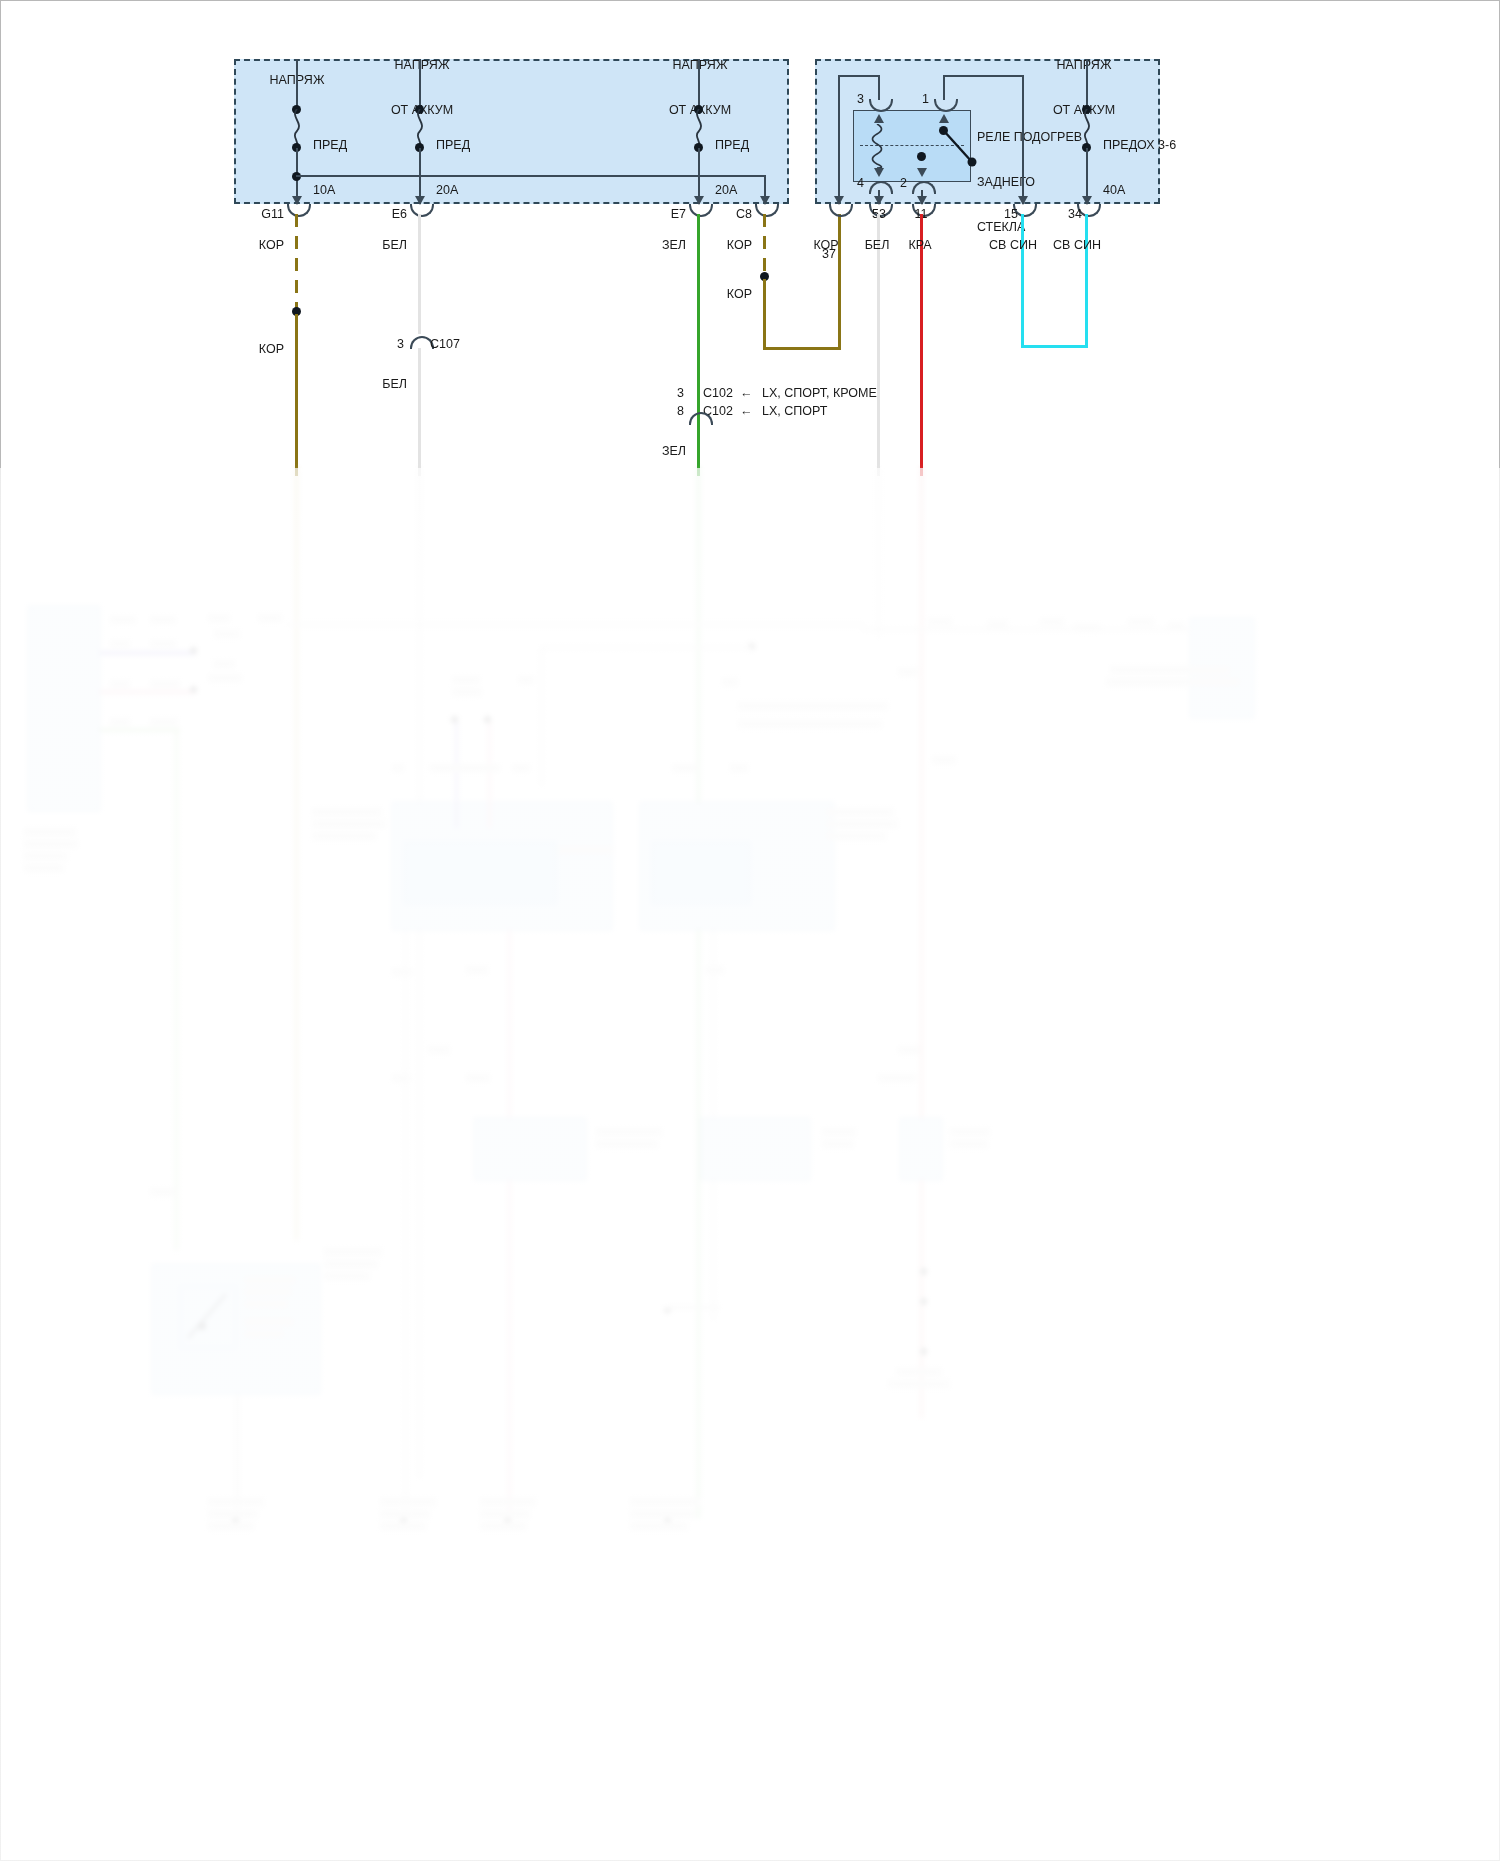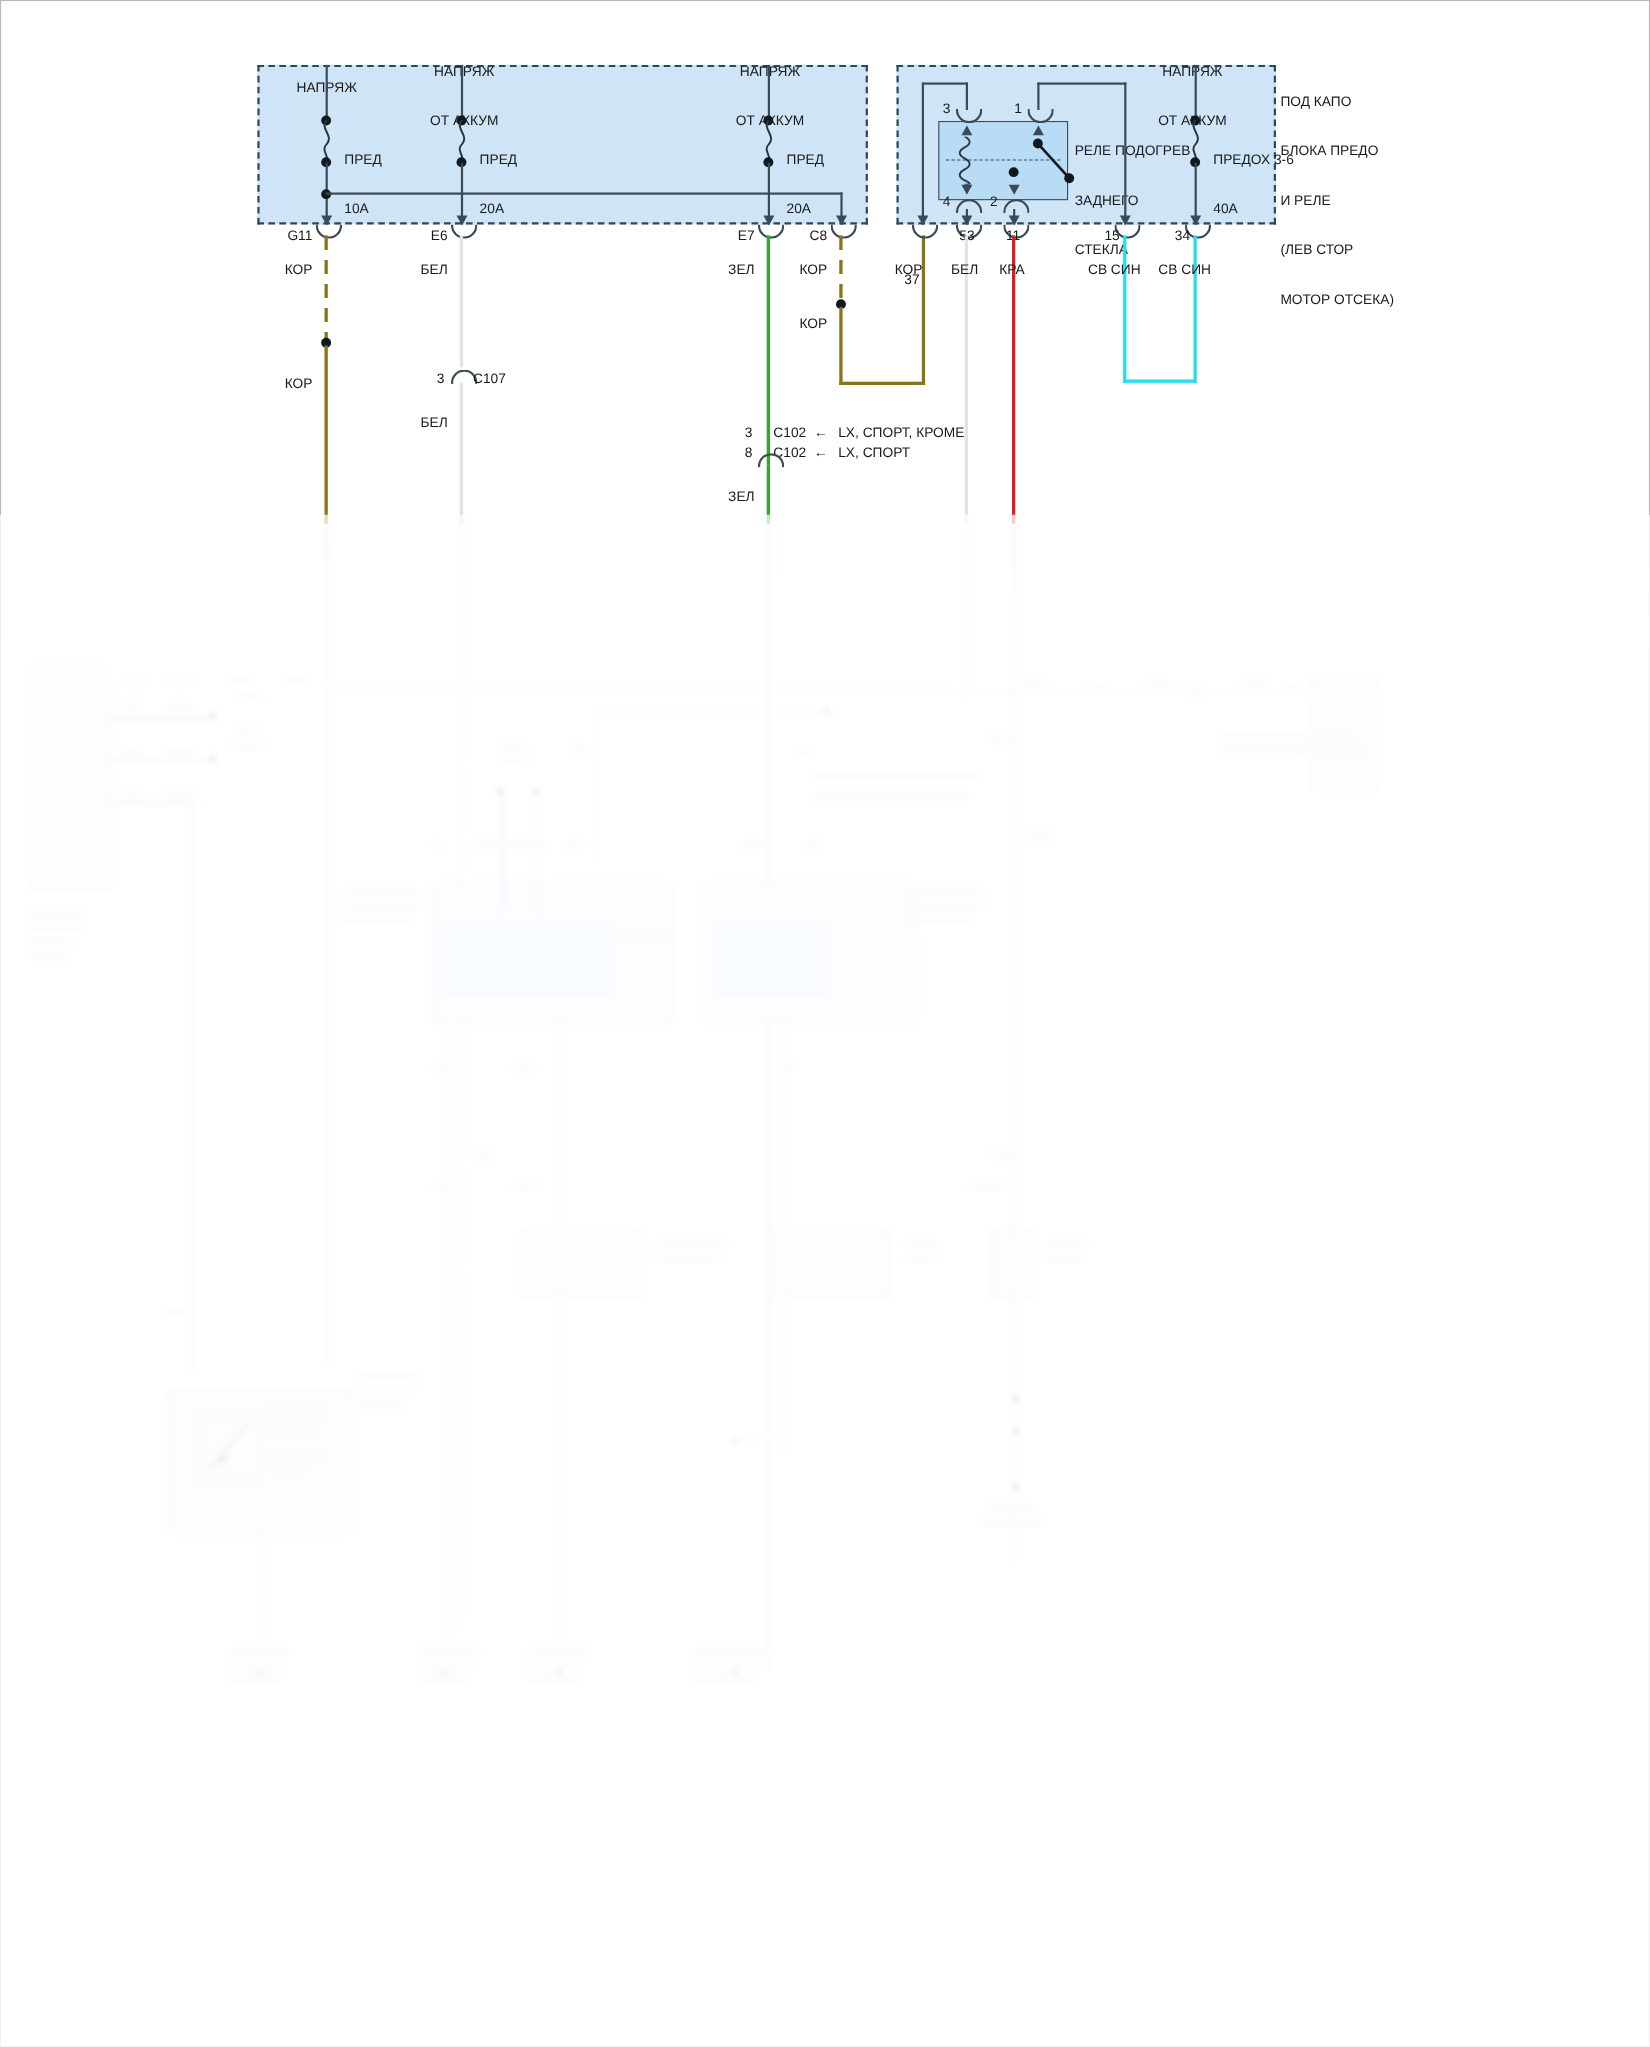--- a/index.html
+++ b/index.html
@@ -67,27 +67,20 @@
 
 <div id="page">
 
   <div id="frame"></div>
 
   <div class="box fusebox" style="left:234px;top:59px;width:555px;height:145px;"></div>
 
 
   <div class="box fusebox" style="left:815px;top:59px;width:345px;height:145px;"></div>
 
-  <div class="lbl" style="left:1164px;top:55px;width:190px;">
-    <div>ПОД КАПО</div>
-    <div>БЛОКА ПРЕДО</div>
-    <div>И РЕЛЕ</div>
-    <div>(ЛЕВ СТОР</div>
-    <div>МОТОР ОТСЕКА)</div>
-  </div>
 
   <div class="lbl c" style="left:237px;top:43px;width:120px;">
      <div>НАПРЯЖ</div>
   </div>
 
   <div class="lbl c" style="left:362px;top:28px;width:120px;">
      <div>НАПРЯЖ</div>
      <div>ОТ АККУМ</div>
   </div>
 

